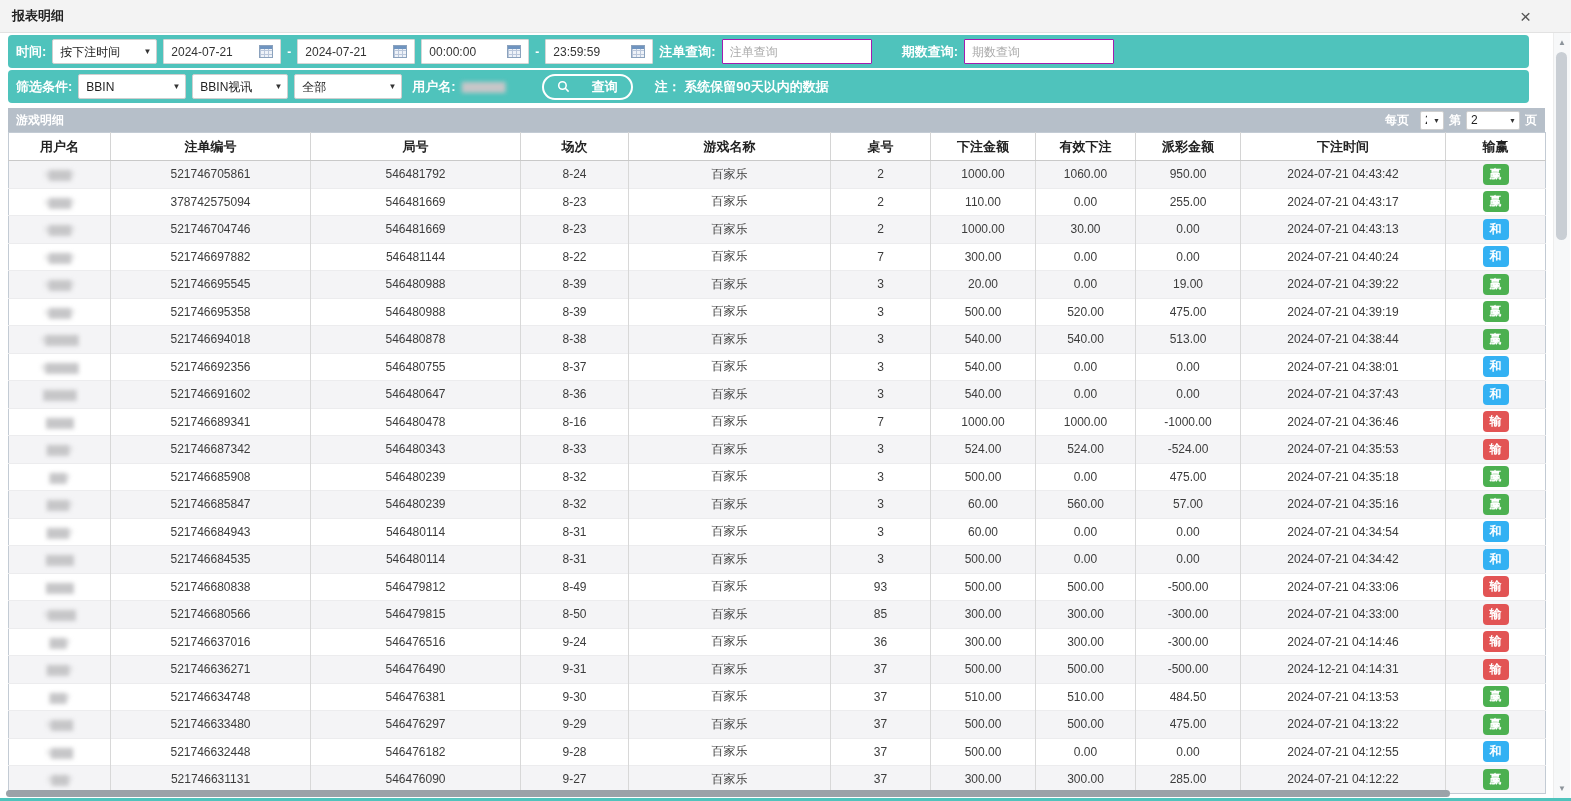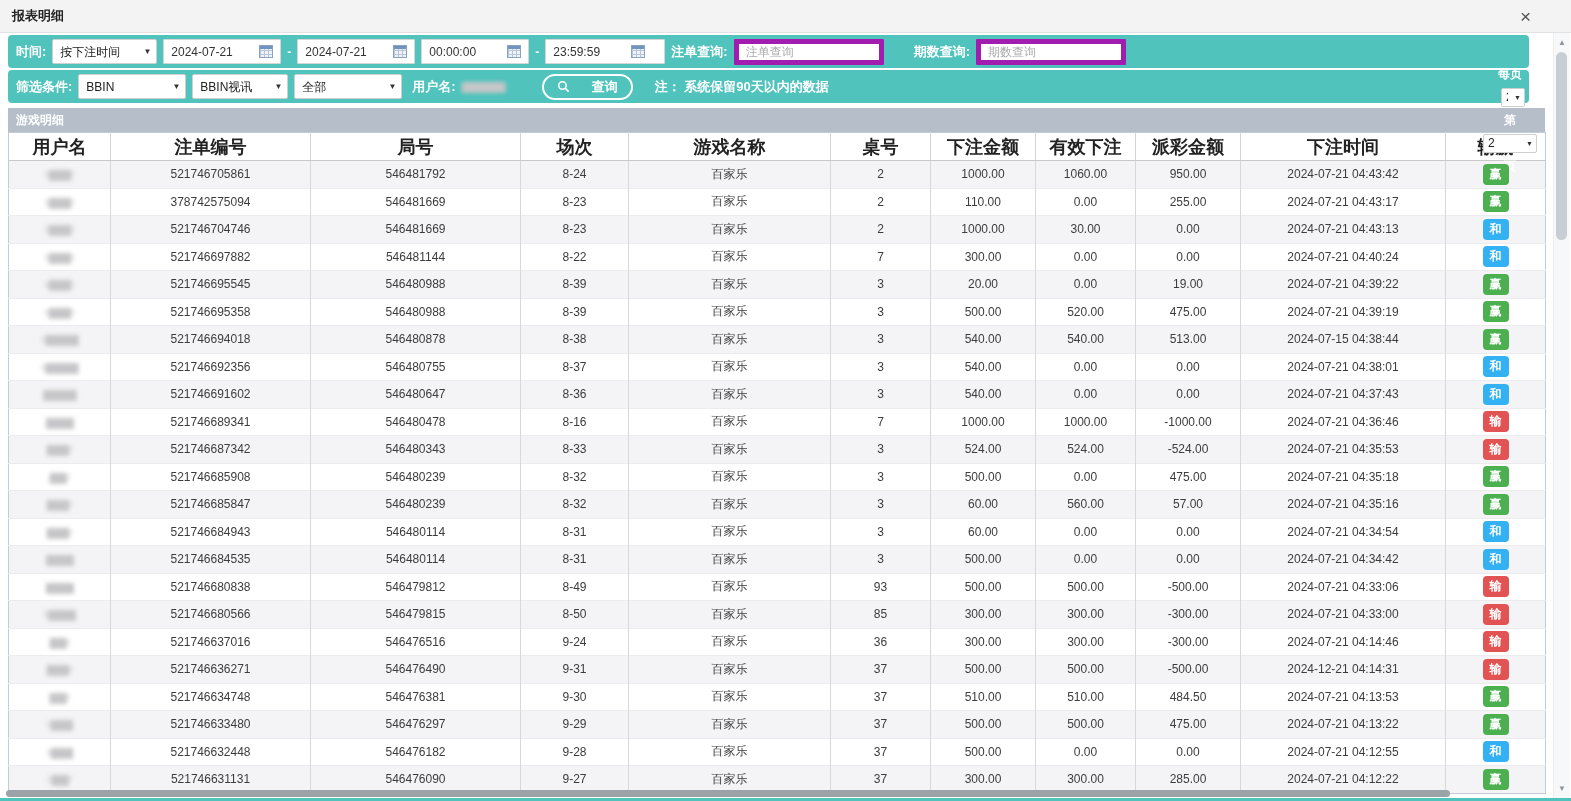--- a/index.html
+++ b/index.html
@@ -37,21 +37,21 @@
   .selwrap .chev{
     position:absolute; right:6px; font-size:8px; color:#333; pointer-events:none;
   }
   .inbox{
     display:inline-flex; align-items:center; background:#fff; border:1px solid #d6d6d6;
     height:25px; padding:0 5px 0 7px; gap:4px; border-radius:1px;
   }
   .inbox input{border:none; outline:none; font-size:12px; color:#333; font-family:inherit; width:84px; background:transparent;}
   .inbox input.tm{width:74px;}
   .txtin{
-    height:25px; border:5px solid #a21caf; font-size:12px; padding:8px 7px; color:#333;
+    height:25px; border:1px solid #a21caf; font-size:12px; padding:8px 7px; color:#333;
     font-family:inherit; width:150px; border-radius:1px;
   }
   .txtin::placeholder, .inbox input::placeholder{color:#aaa;}
   .cal-icon{
     width:14px; height:13px; display:inline-block; flex:none;
     border:1px solid #8ba2bd;
     background:
       linear-gradient(to bottom,#6f94c0 0 3px,rgba(0,0,0,0) 3px),
       repeating-linear-gradient(to right,#b9c6da 0 1px,rgba(0,0,0,0) 1px 4px),
       repeating-linear-gradient(to bottom,#b9c6da 0 1px,rgba(0,0,0,0) 1px 4px),
@@ -64,34 +64,34 @@
     border:2px solid #fff; color:#fff; border-radius:14px; height:26px; padding:0 13px;
     font-size:13px; font-weight:bold; cursor:pointer; font-family:inherit; margin-left:4px;
   }
   .note{color:#fff; font-weight:bold; font-size:13px; margin-left:16px;}
   
   .section-bar{
     margin:5px 0 0 8px; width:1537px; height:24px; background:var(--header_bar);
     display:flex; align-items:center; justify-content:space-between; padding:0 8px;
   }
   .section-bar .sec-title{color:#fff; font-weight:bold; font-size:12px;}
-  .pager{display:flex; align-items:center; gap:5px; color:#fff; font-weight:bold; font-size:12px;flex-direction:column;}
+  .pager{display:flex; align-items:center; gap:5px; color:#fff; font-weight:bold; font-size:12px;}
   .pager select{height:19px; padding:0 16px 0 4px; font-size:12px;}
   .pager .chev{right:4px; font-size:7px;}
   .sel-per{width:24px;margin-left:6px;} .sel-page{width:54px;}
   
   table{
     margin-left:8px; width:1537px; border-collapse:collapse; table-layout:fixed;
     border:1px solid #c3cbd4;
   }
   col.c0{width:102px;} col.c1{width:200px;} col.c2{width:210px;} col.c3{width:108px;}
   col.c4{width:202px;} col.c5{width:100px;} col.c6{width:105px;} col.c7{width:100px;}
   col.c8{width:105px;} col.c9{width:205px;} col.c10{width:100px;}
   th{
-    height:28px; background:#fff; font-size:18px; font-weight:bold; color:#222;
+    height:28px; background:#fff; font-size:13px; font-weight:bold; color:#222;
     border-right:1px solid #d4d4d4; border-bottom:1px solid #c9c9c9; text-align:center;
   }
   td{
     height:27.5px; text-align:center; border-right:1px solid #d8d8d8;
     border-top:1px solid #ececee; font-size:12px; color:#3c3c3c; padding:0;
     white-space:nowrap; overflow:hidden;
   }
   th:last-child, td:last-child{border-right:none;}
   tbody tr:nth-child(odd){background:#f4f4f6;}
   tbody tr:nth-child(even){background:#fff;}
@@ -145,21 +145,21 @@
   <span class="sep">-</span>
   <span class="inbox" style="width:118px">
     <input value="2024-07-21" style="">
     <span class="cal-icon"></span>
   </span>
   <span class="inbox" style="width:108px">
     <input class="tm" value="00:00:00" style="">
     <span class="cal-icon"></span>
   </span>
   <span class="sep">-</span>
-  <span class="inbox" style="width:120px">
+  <span class="inbox" style="width:108px">
     <input class="tm" value="23:59:59" style="">
     <span class="cal-icon"></span>
   </span>
   <span class="lbl">注单查询:</span>
   <input class="txtin" placeholder="注单查询" style="">
   <span class="lbl" style="margin-left:24px">期数查询:</span>
   <input class="txtin" placeholder="期数查询" style="">
 </div>
 
 <div class="panel">
@@ -326,21 +326,21 @@
       <tr>
         <td><span class="masked">h██████</span></td>
         <td>521746694018</td>
         <td>546480878</td>
         <td>8-38</td>
         <td>百家乐</td>
         <td>3</td>
         <td>540.00</td>
         <td>540.00</td>
         <td>513.00</td>
-        <td>2024-07-15 04:38:44</td>
+        <td>2024-07-21 04:38:44</td>
         <td><span class="badge win">赢</span></td>
       </tr>
       <tr>
         <td><span class="masked">h██████</span></td>
         <td>521746692356</td>
         <td>546480755</td>
         <td>8-37</td>
         <td>百家乐</td>
         <td>3</td>
         <td>540.00</td>

